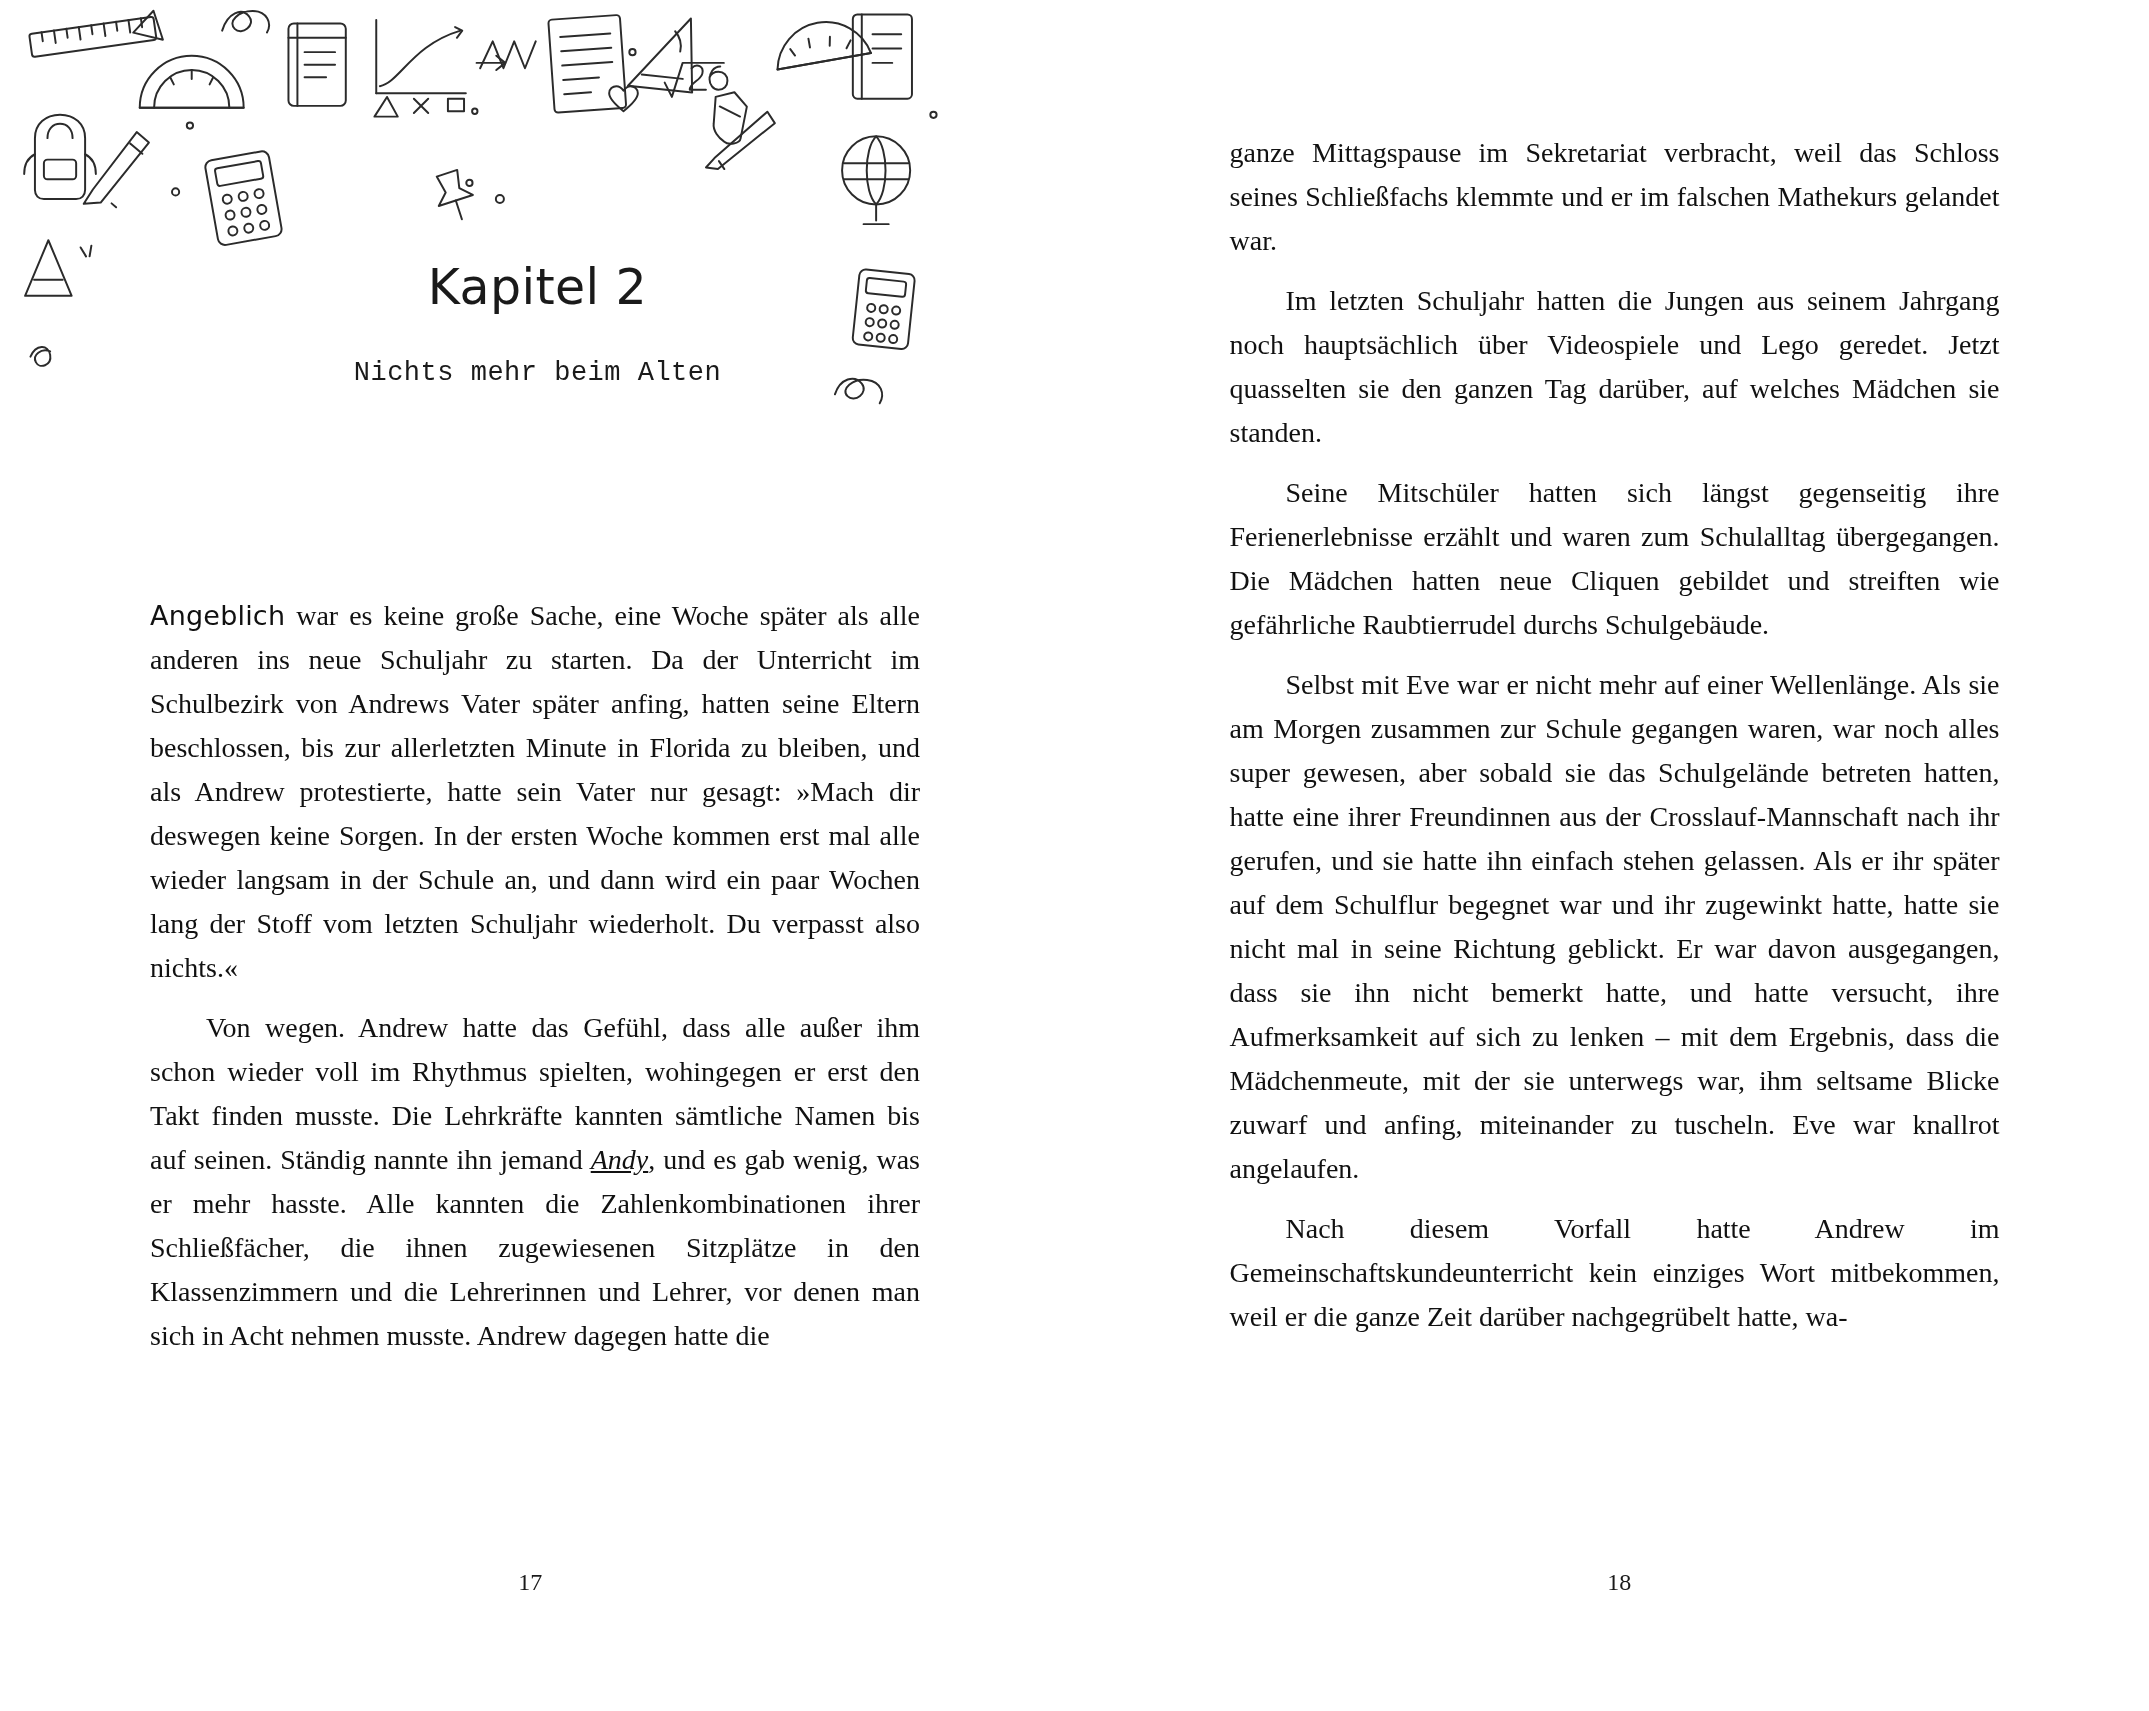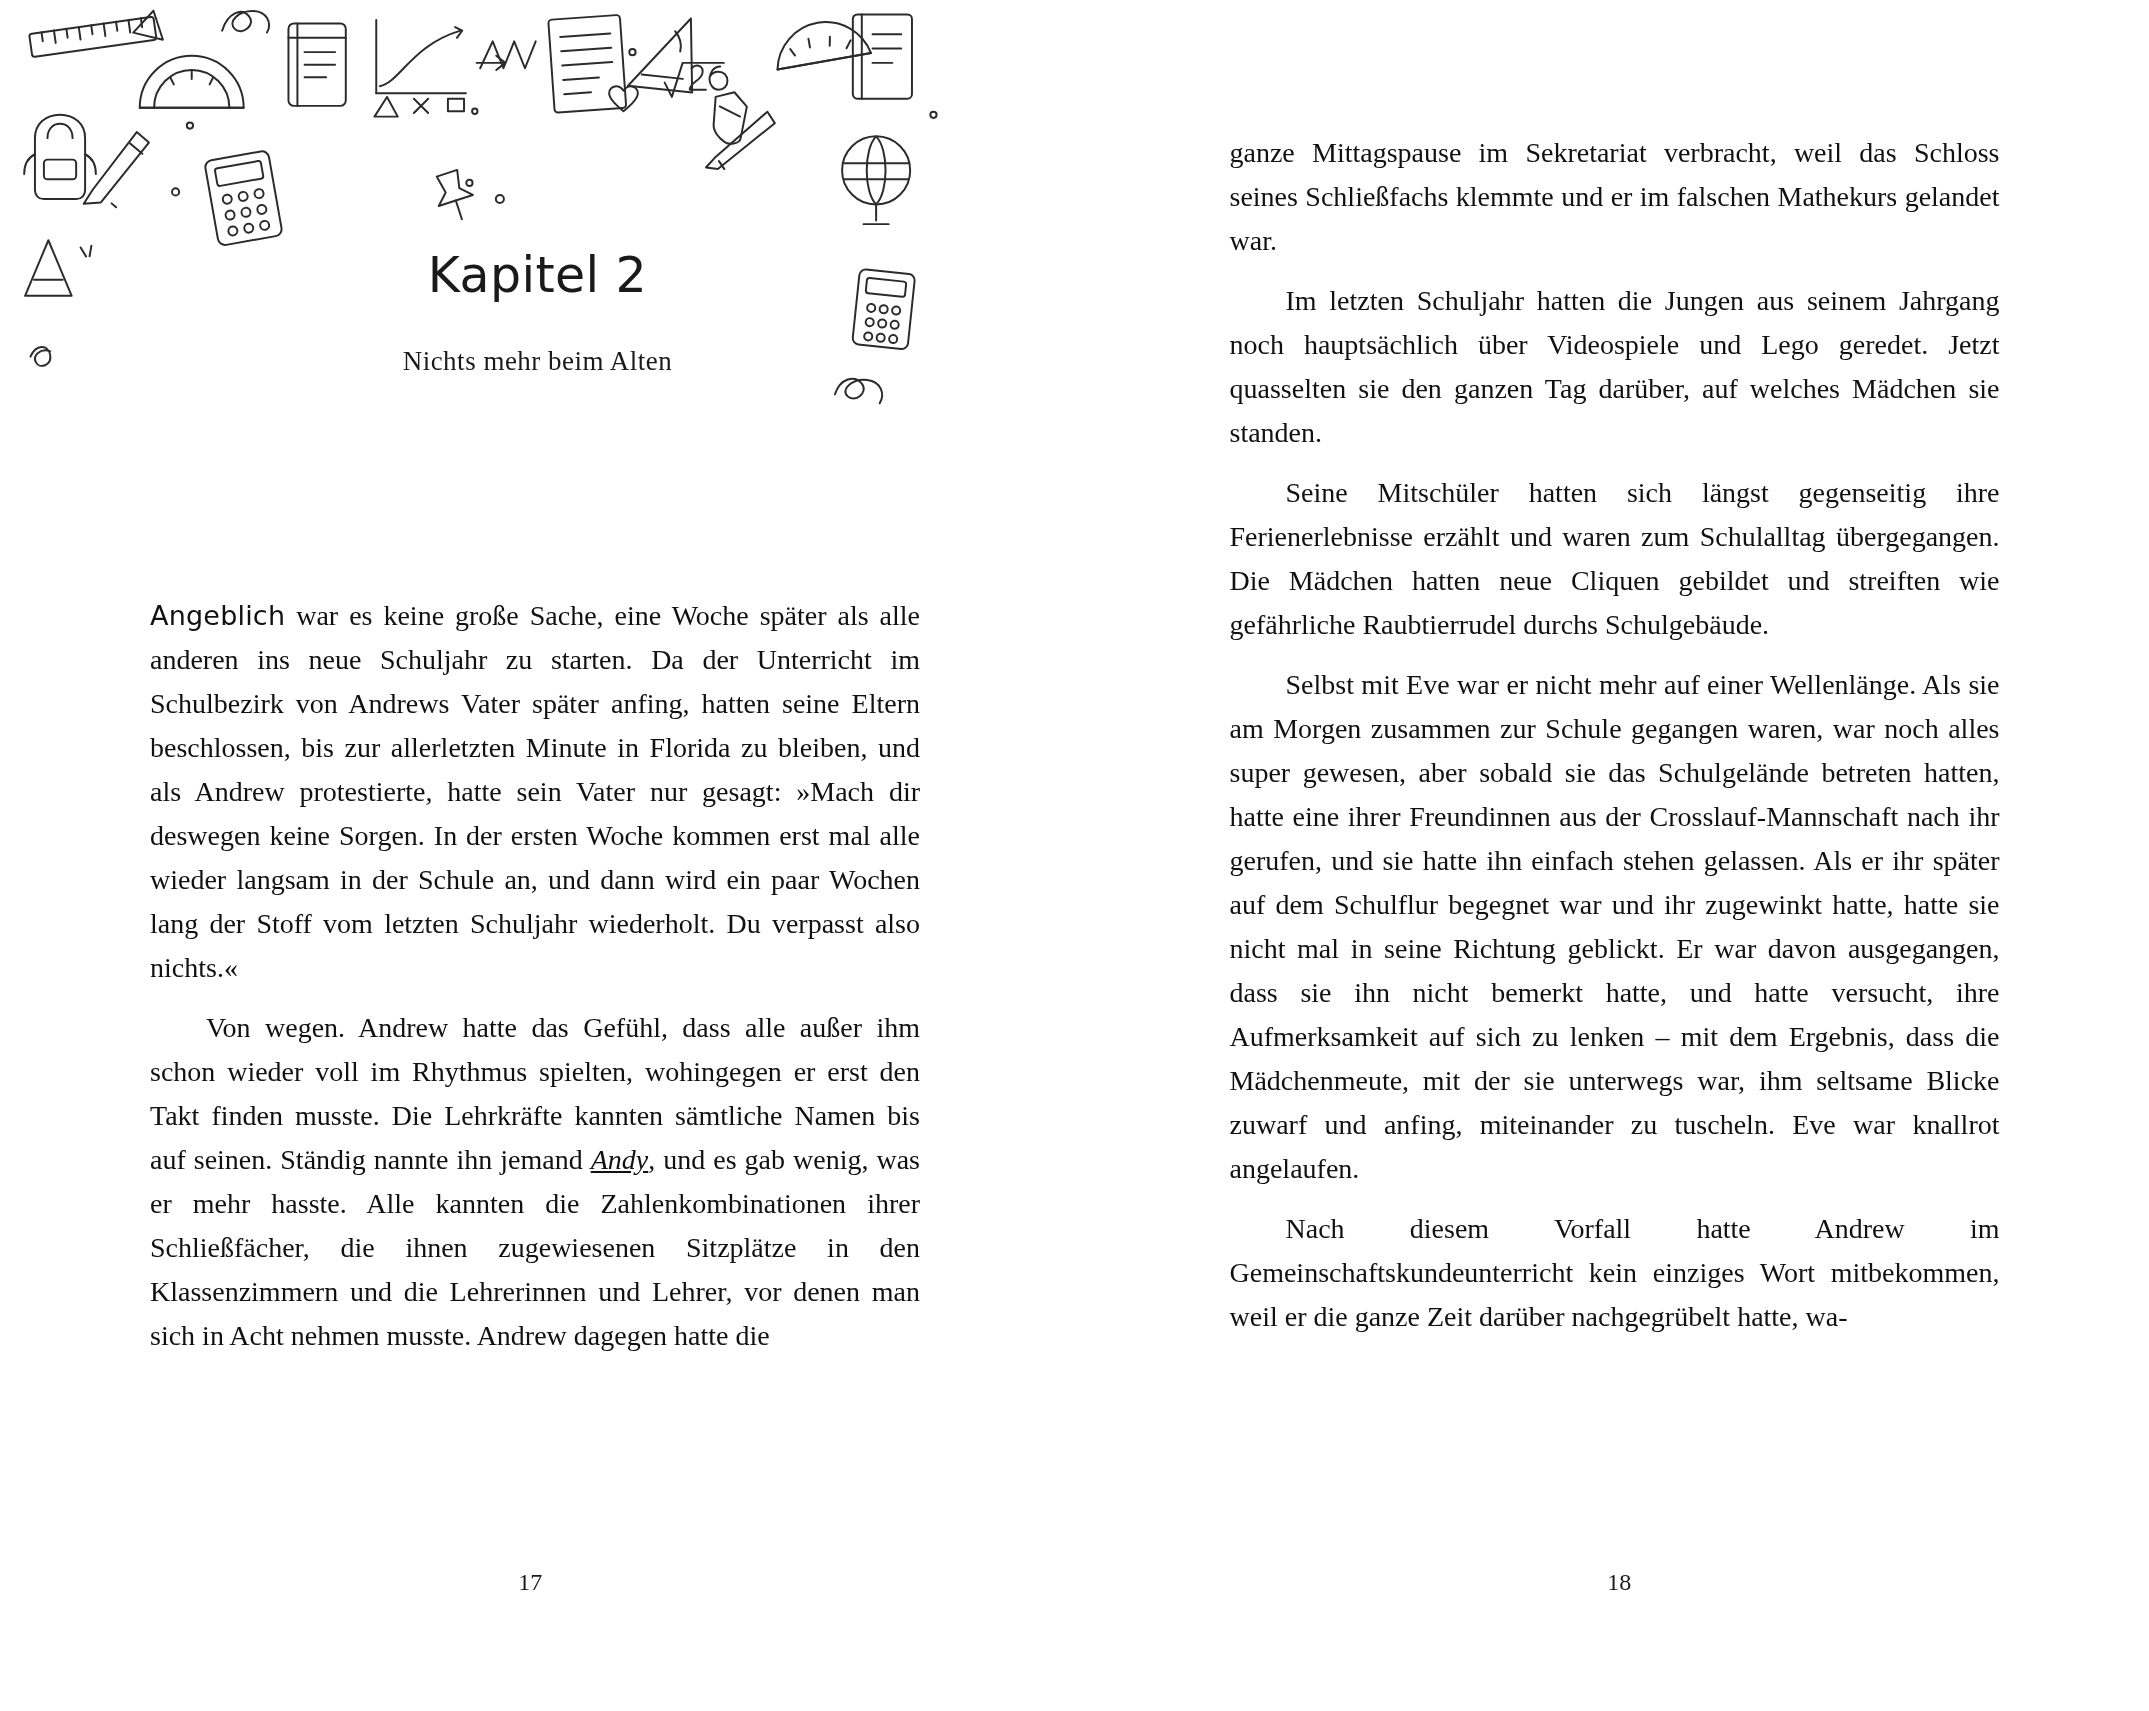--- a/index.html
+++ b/index.html
@@ -56,25 +56,25 @@
     left: 0;
     width: 1075px;
     text-align: center;
   }
   .chapter-title {
     font-family: "DejaVu Sans", sans-serif;
     font-weight: 400;
     font-size: 49px;
     letter-spacing: 0.4px;
     color: #1a1a1a;
-    margin: 0;
+    margin: 12px;
     line-height: 1;
   }
   .chapter-subtitle {
-    font-family: Liberation Serif, serif;
+    font-family: Liberation Mono, monospace;
     font-weight: 400;
     font-size: 27px;
     letter-spacing: 0.5px;
     color: #1a1a1a;
     margin: 48px 0 0 0;
     line-height: 1;
   }
 
   
   .body-col {

